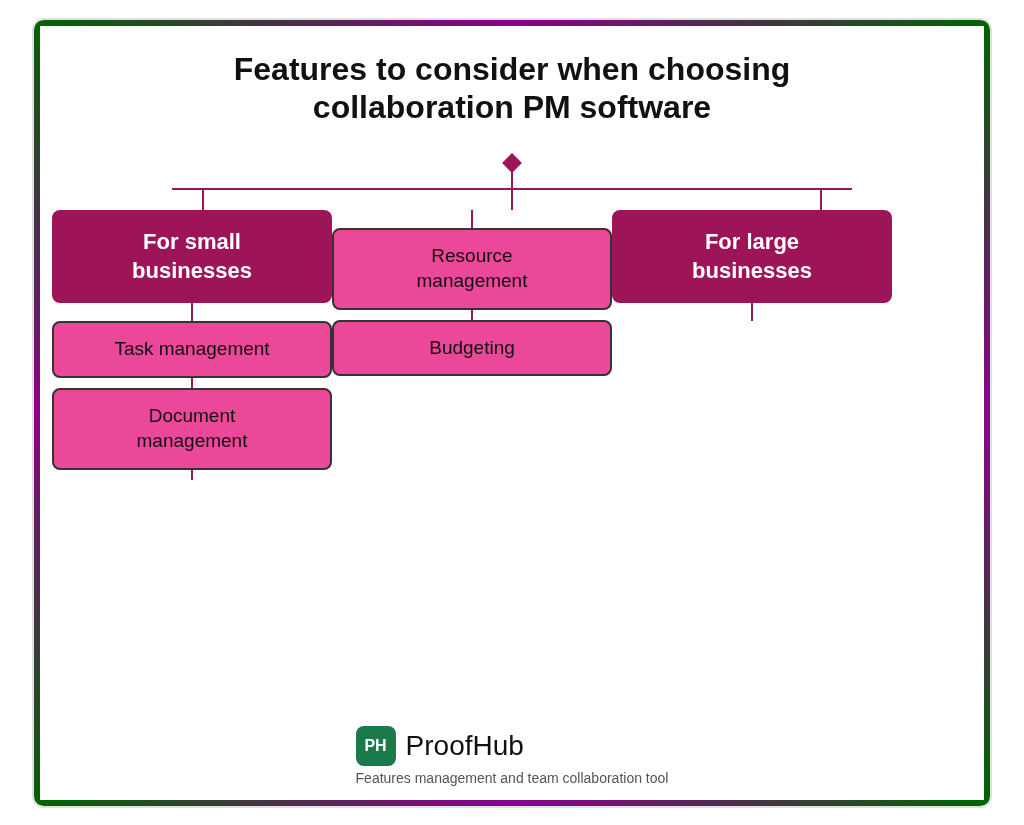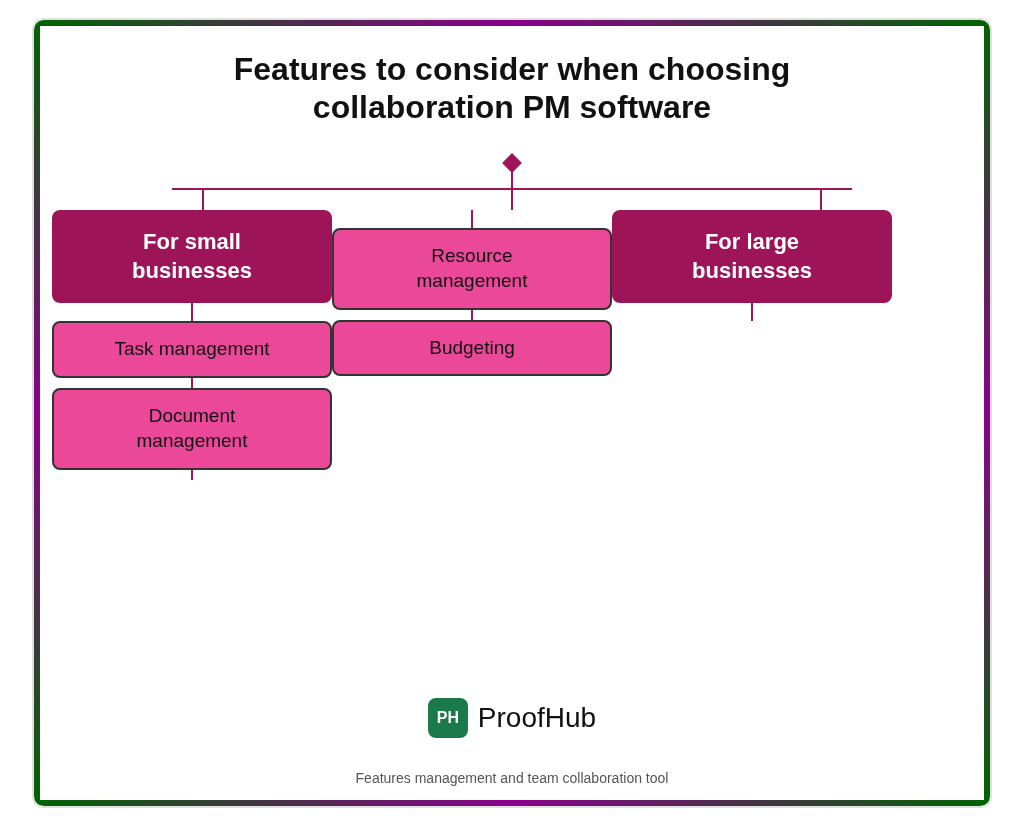--- a/index.html
+++ b/index.html
@@ -181,24 +181,23 @@
       color: #111;
       width: 100%;
       background: #ec4899;
       line-height: 1.3;
     }
 
     
     .logo-section {
       display: flex;
       flex-direction: column;
-      align-items: center;
+      align-items: flex-start;
       margin-top: auto;
       padding-top: 16px;
-      gap: 28px;
     }
 
     .logo-row {
       display: flex;
       align-items: center;
       gap: 10px;
     }
 
     .logo-icon {
       width: 40px;

